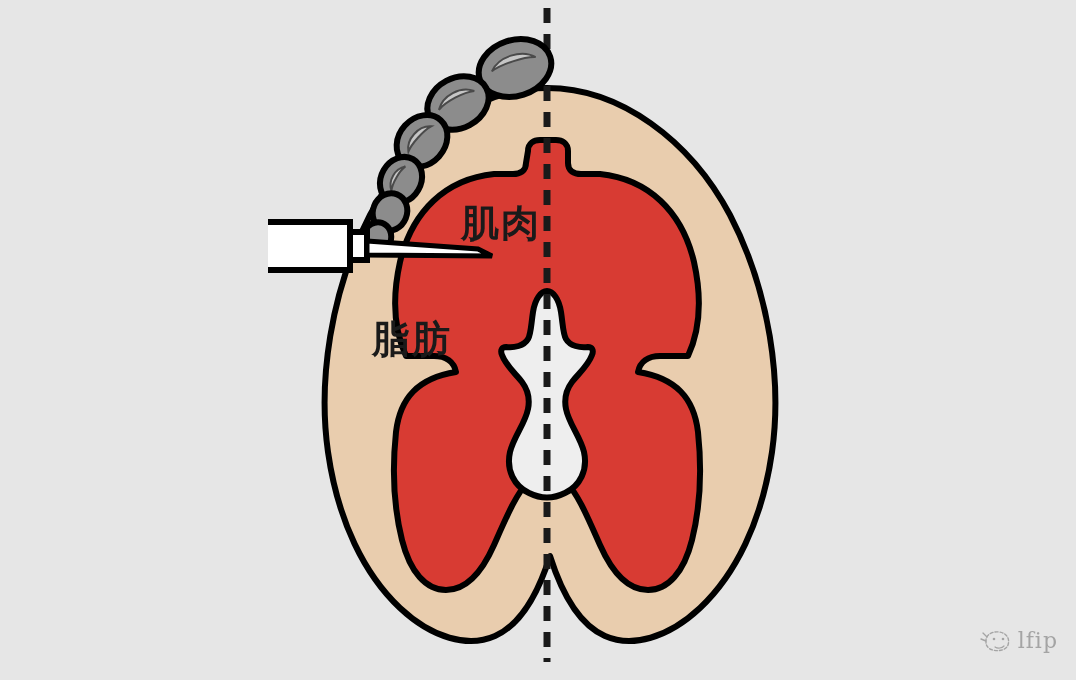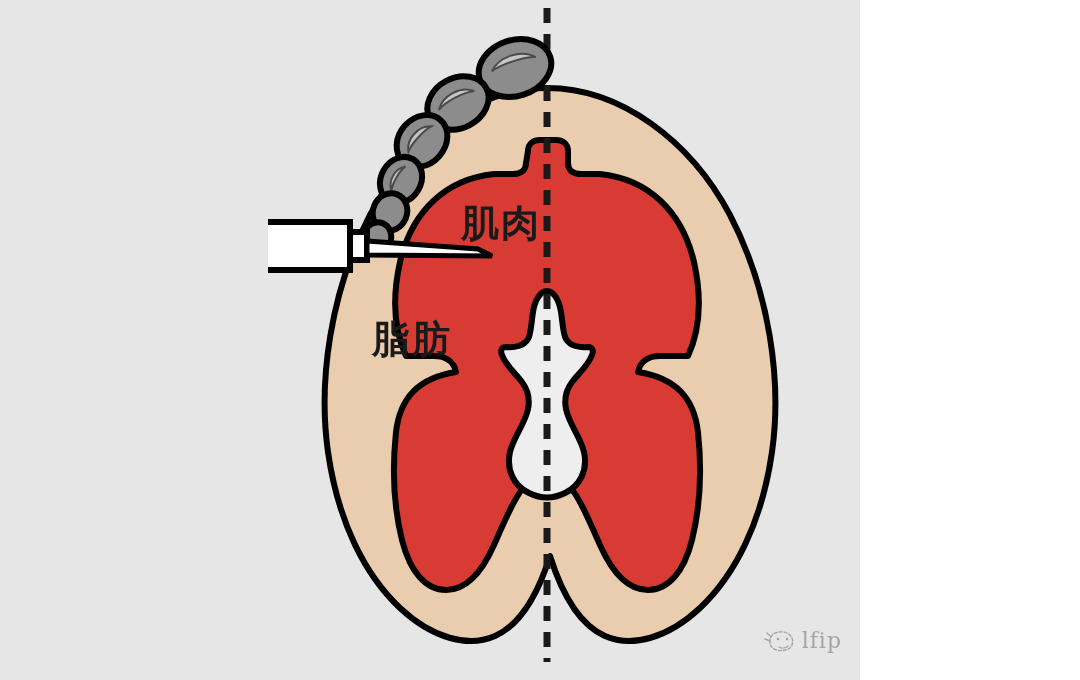--- a/index.html
+++ b/index.html
@@ -6,21 +6,21 @@
   html, body {
     margin: 0;
     padding: 0;
     background: #ffffff;
   }
   body {
     font-family: "DejaVu Sans", "Liberation Sans", sans-serif;
   }
   #stage {
     position: relative;
-    width: 860px;
+    width: 1076px;
     height: 680px;
     background: #e6e6e6;
     overflow: hidden;
   }
   #figure {
     position: absolute;
     left: 0;
     top: 0;
     width: 1080px;
     height: 680px;

